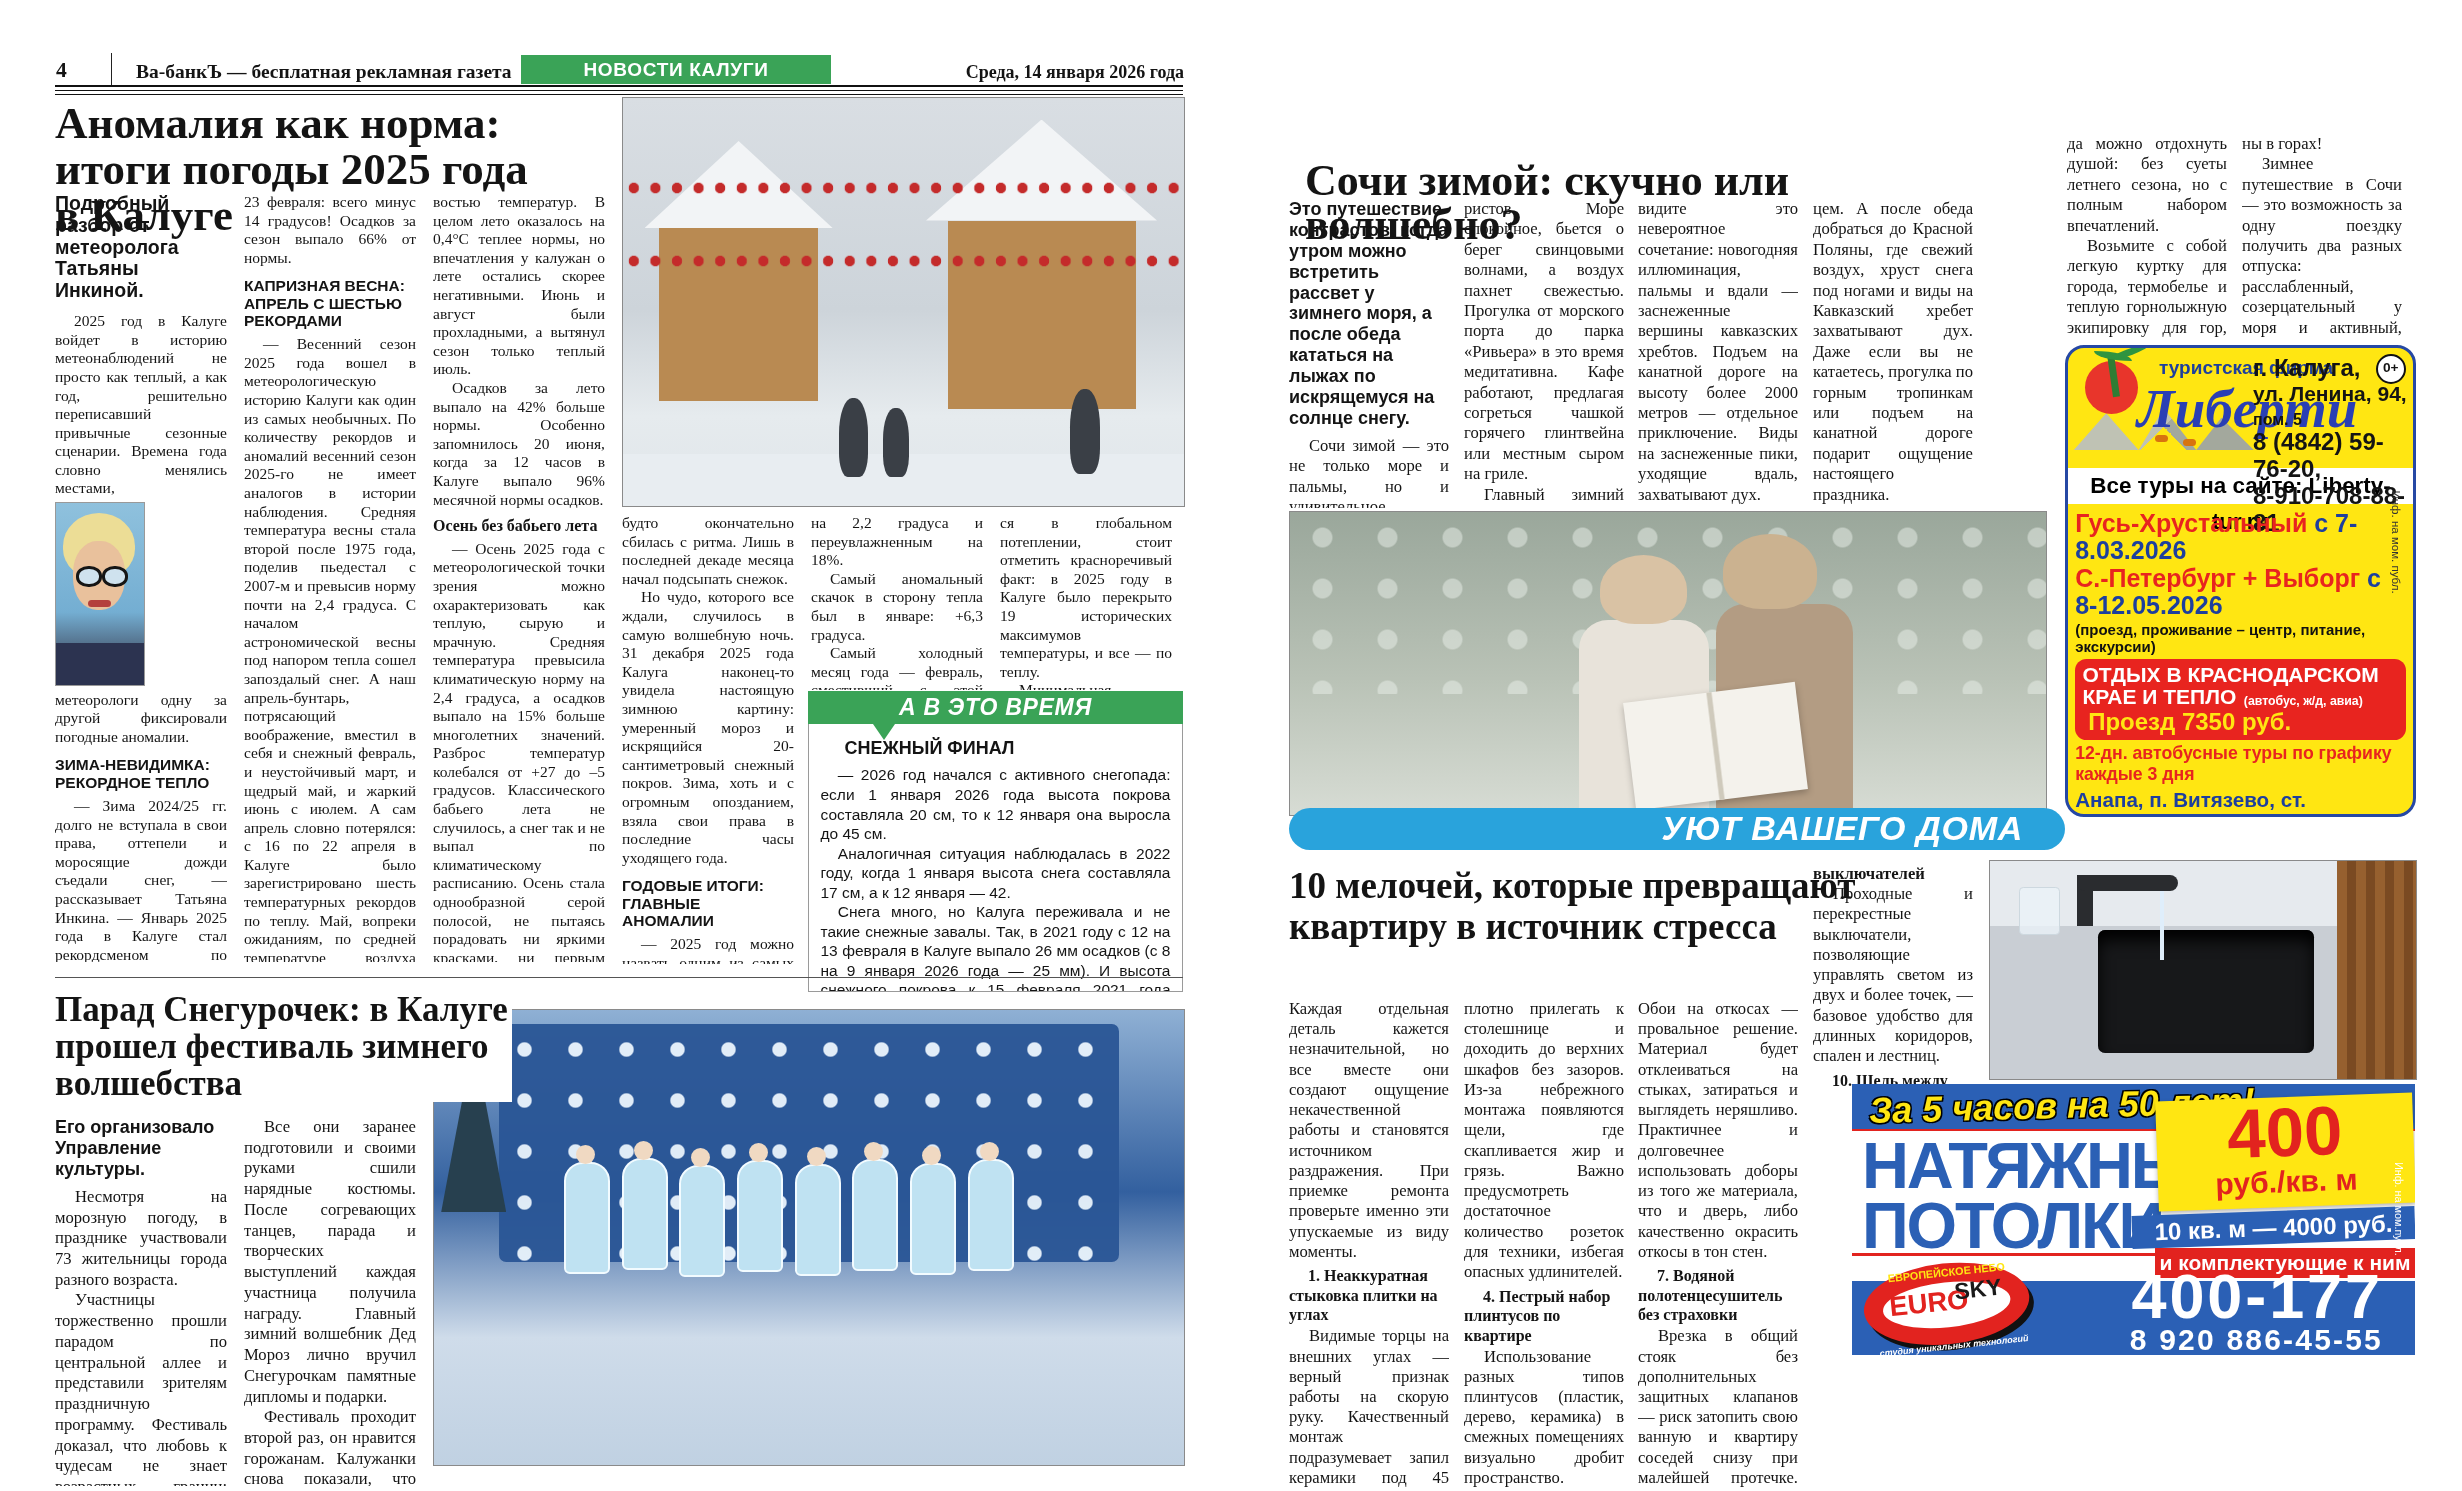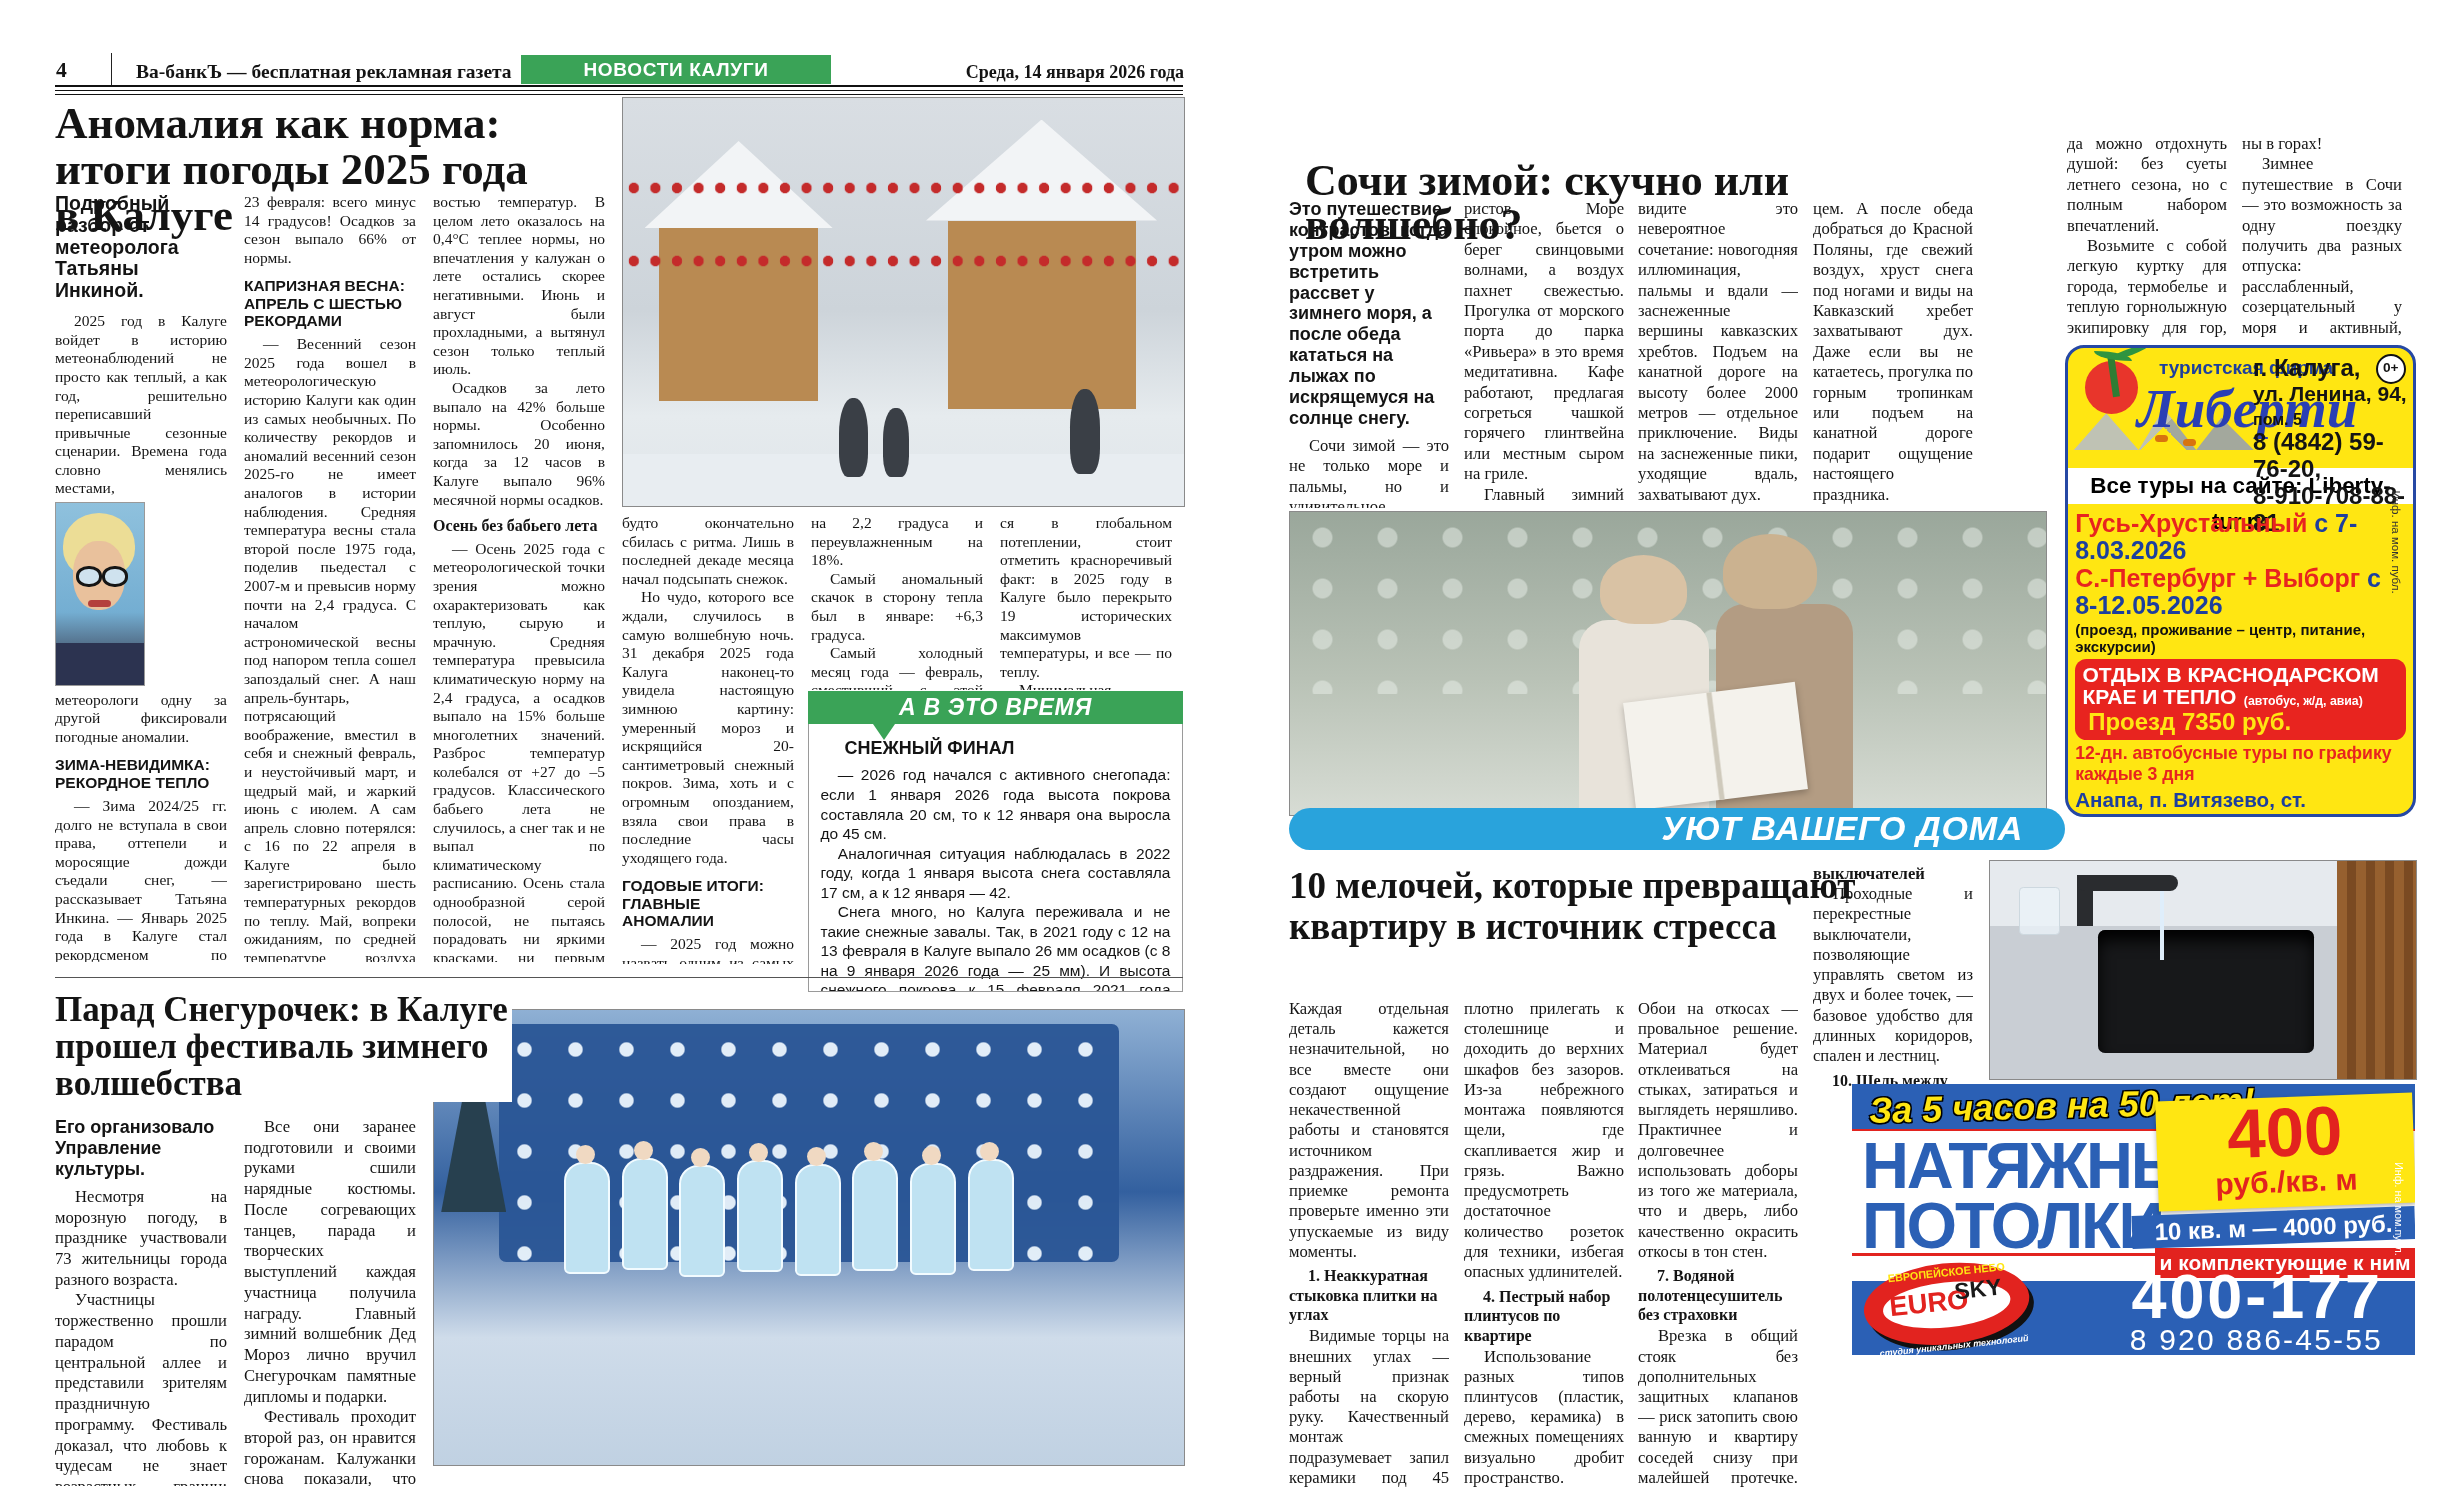--- a/index.html
+++ b/index.html
@@ -158,21 +158,21 @@
     text-shadow:1.4px 1.4px 0 #000,-1.4px 1.4px 0 #000,1.4px -1.4px 0 #000,-1.4px -1.4px 0 #000;}
   .ca-mid{position:absolute;left:0;top:48px;width:100%;height:121px;background:#fff;border-bottom:3.6px solid #e2231f;}
   .ca-title{position:absolute;left:10px;top:52px;font-weight:900;font-size:65px;line-height:.93;color:#2b60b5;letter-spacing:-2.2px;}
   .ca-yellow{position:absolute;right:1.4px;top:13px;width:257px;height:110px;background:#ffe612;transform:rotate(-2deg);text-align:center;box-shadow:0 2.2px 5.8px rgba(0,0,0,.3);}
   .ca-400{font-weight:900;font-size:69px;line-height:.95;color:#e2231f;margin-top:2.9px;}
   .ca-unit{font-weight:800;font-size:30px;color:#e2231f;}
   .ca-strip-blue{position:absolute;right:0;top:127px;width:283px;height:33px;background:#2b60b5;color:#fff;font-weight:800;font-size:24px;line-height:33px;text-align:center;transform:rotate(-2deg);}
   .ca-strip-red{position:absolute;right:0;top:164px;width:260px;height:30px;background:#e2231f;color:#fff;font-weight:800;font-size:21px;line-height:30px;text-align:center;}
   .ca-bottom{position:absolute;left:0;bottom:0;width:100%;height:74px;background:#2b60b5;}
   .ca-phone{position:absolute;right:32px;bottom:27.4px;font-weight:900;font-size:63px;line-height:1;color:#fff;letter-spacing:2.9px;}
-  .ca-phone2{position:absolute;right:32px;bottom:0px;font-weight:400;font-size:30px;line-height:1;color:#fff;letter-spacing:2.2px;}
+  .ca-phone2{position:absolute;right:32px;bottom:0px;font-weight:700;font-size:30px;line-height:1;color:#fff;letter-spacing:2.2px;}
   .logoEuro{position:absolute;left:11.5px;bottom:2.9px;width:172px;height:89px;transform:rotate(-6deg);}
   .le-black{position:absolute;left:4.3px;top:5.8px;width:166px;height:81px;border-radius:50%;background:#111;}
   .le-red{position:absolute;left:0;top:0;width:166px;height:81px;border-radius:50%;background:#e2231f;}
   .le-white{position:absolute;left:19px;top:19px;width:128px;height:45px;border-radius:50%;background:#fff;}
   .le-sky1{position:absolute;left:0;top:2.9px;width:100%;text-align:center;font-weight:800;font-size:10.8px;color:#ffe612;}
   .le-euro{position:absolute;left:26px;top:21.6px;font-weight:900;font-size:27.4px;color:#e2231f;}
   .le-sky{position:absolute;left:92px;top:16px;font-weight:900;font-size:23px;color:#1a1a1a;}
   .le-sub{position:absolute;left:0;bottom:1.4px;width:100%;text-align:center;font-style:italic;font-weight:700;font-size:9px;color:#fff;}
   .ca-note{position:absolute;right:-56px;bottom:115px;transform:rotate(90deg);font-size:10.8px;color:#fff;width:144px;}
 </style>

